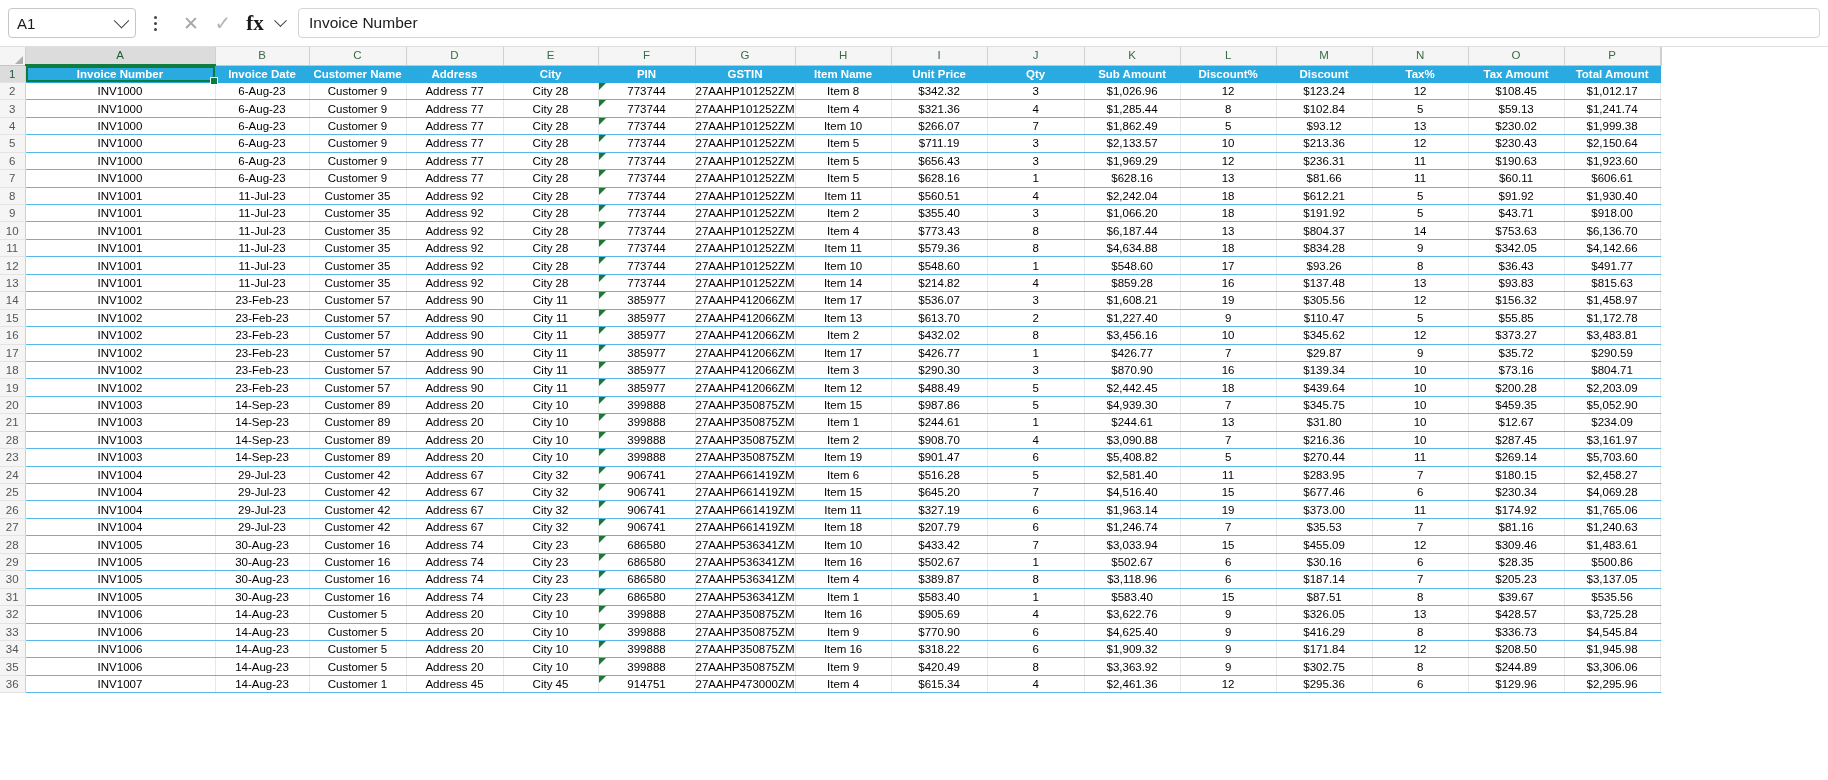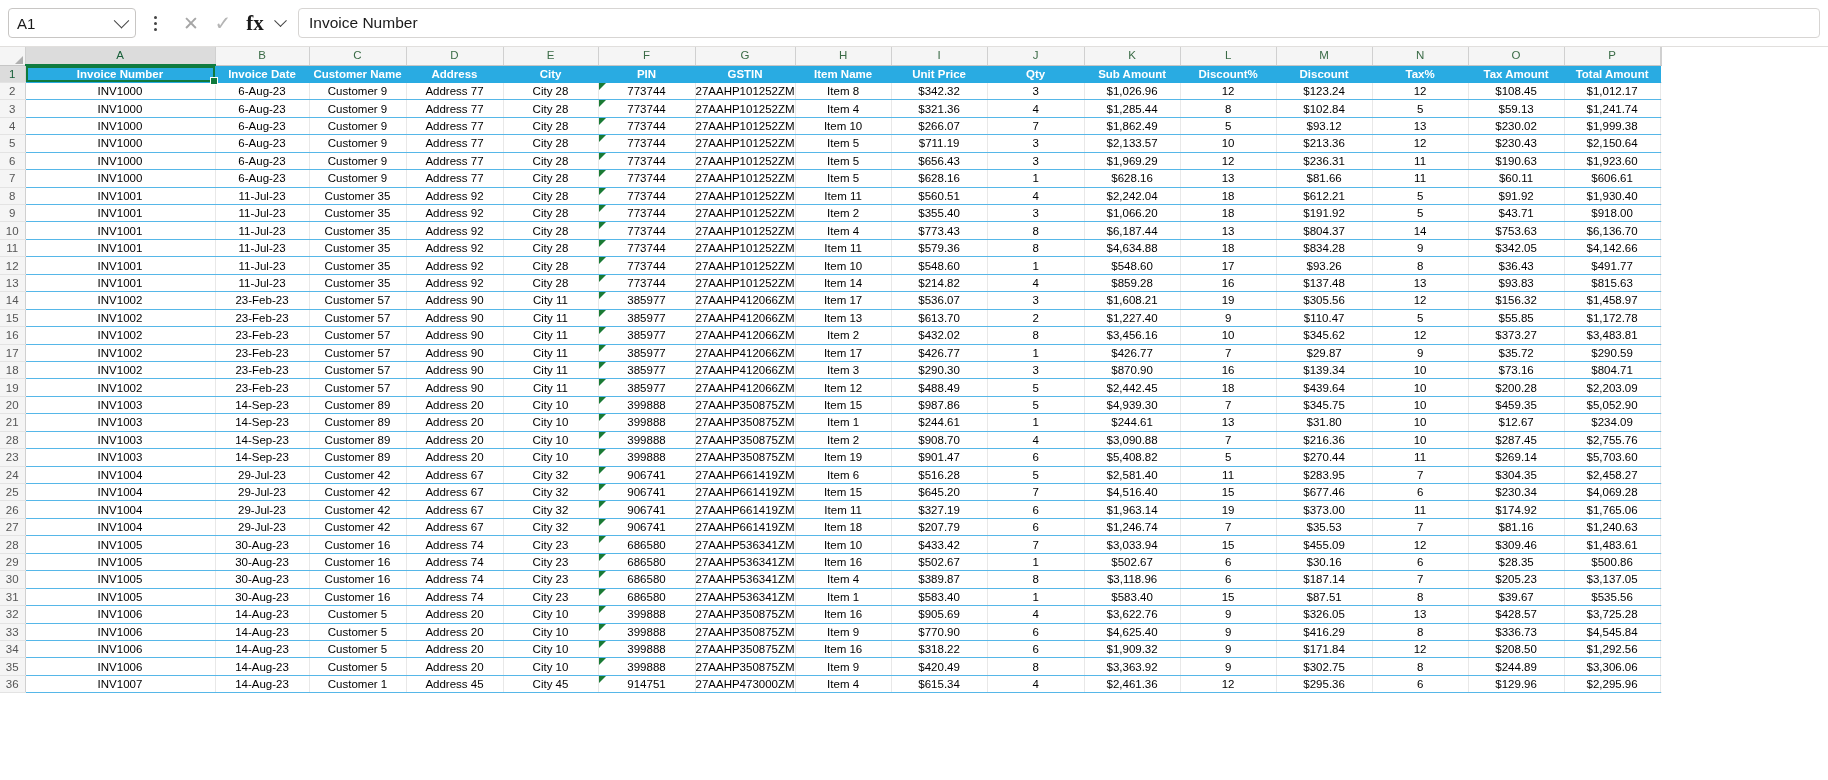--- a/index.html
+++ b/index.html
@@ -682,21 +682,21 @@
           <td class="cell errtri">399888</td>
           <td class="cell">27AAHP350875ZM</td>
           <td class="cell">Item 2</td>
           <td class="cell">$908.70</td>
           <td class="cell pbreak-l">4</td>
           <td class="cell">$3,090.88</td>
           <td class="cell">7</td>
           <td class="cell">$216.36</td>
           <td class="cell">10</td>
           <td class="cell pbreak-l">$287.45</td>
-          <td class="cell">$2,755.76</td>
+          <td class="cell">$3,161.97</td>
           <td class="filler"></td>
         </tr>
         <tr class="datarow">
           <td class="rowhdr">23</td>
           <td class="cell">INV1003</td>
           <td class="cell">14-Sep-23</td>
           <td class="cell">Customer 89</td>
           <td class="cell">Address 20</td>
           <td class="cell">City 10</td>
           <td class="cell errtri">399888</td>
@@ -721,21 +721,21 @@
           <td class="cell">City 32</td>
           <td class="cell errtri">906741</td>
           <td class="cell">27AAHP661419ZM</td>
           <td class="cell">Item 6</td>
           <td class="cell">$516.28</td>
           <td class="cell pbreak-l">5</td>
           <td class="cell">$2,581.40</td>
           <td class="cell">11</td>
           <td class="cell">$283.95</td>
           <td class="cell">7</td>
-          <td class="cell pbreak-l">$304.35</td>
+          <td class="cell pbreak-l">$180.15</td>
           <td class="cell">$2,458.27</td>
           <td class="filler"></td>
         </tr>
         <tr class="datarow">
           <td class="rowhdr">25</td>
           <td class="cell">INV1004</td>
           <td class="cell">29-Jul-23</td>
           <td class="cell">Customer 42</td>
           <td class="cell">Address 67</td>
           <td class="cell">City 32</td>
@@ -922,21 +922,21 @@
           <td class="cell errtri">399888</td>
           <td class="cell">27AAHP350875ZM</td>
           <td class="cell">Item 16</td>
           <td class="cell">$318.22</td>
           <td class="cell pbreak-l">6</td>
           <td class="cell">$1,909.32</td>
           <td class="cell">9</td>
           <td class="cell">$171.84</td>
           <td class="cell">12</td>
           <td class="cell pbreak-l">$208.50</td>
-          <td class="cell">$1,292.56</td>
+          <td class="cell">$1,945.98</td>
           <td class="filler"></td>
         </tr>
         <tr class="datarow">
           <td class="rowhdr">35</td>
           <td class="cell">INV1006</td>
           <td class="cell">14-Aug-23</td>
           <td class="cell">Customer 5</td>
           <td class="cell">Address 20</td>
           <td class="cell">City 10</td>
           <td class="cell errtri">399888</td>

